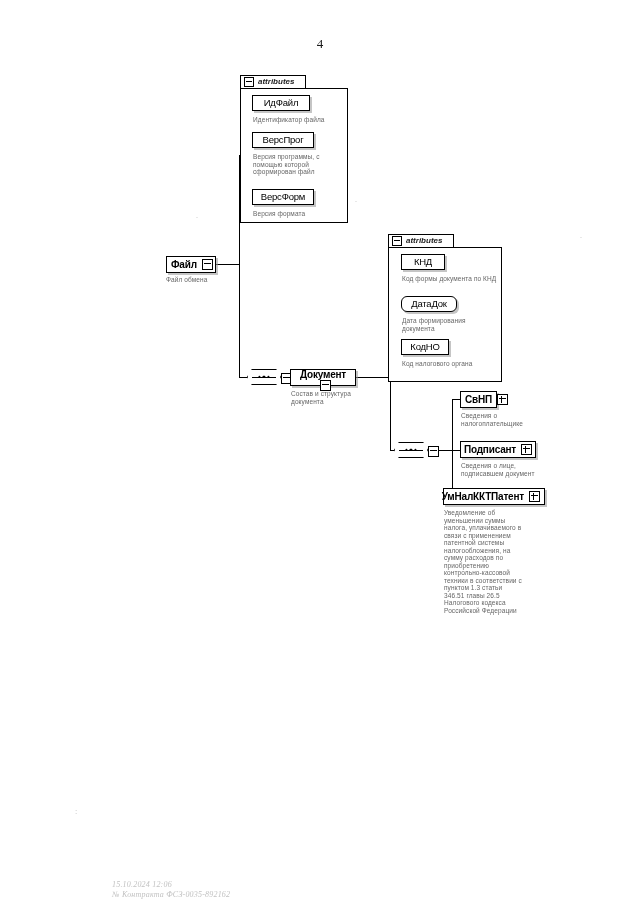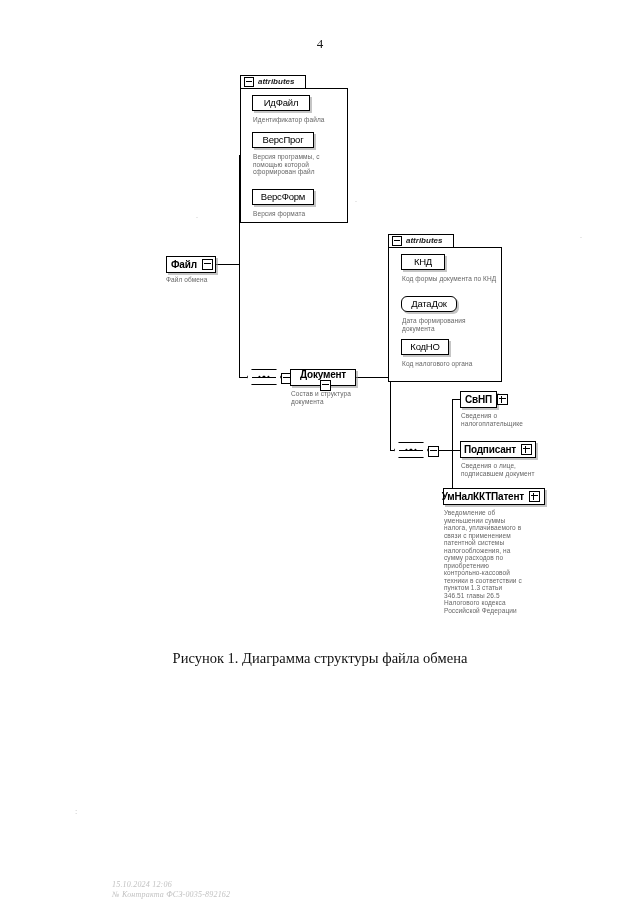--- a/index.html
+++ b/index.html
@@ -302,21 +302,20 @@
     <div class="cap" style="left:461px; top:462px; width:82px;">Сведения о лице, подписавшем документ</div>
 
     <div class="node" style="left:443px; top:488px; width:102px;justify-content:flex-end;">
       <span class="nm">УмНалККТПатент</span>
       <span class="exp plus"></span>
     </div>
     <div class="cap" style="left:444px; top:509px; width:80px;">Уведомление об уменьшении суммы налога, уплачиваемого в связи с применением патентной системы налогообложения, на сумму расходов по приобретению контрольно-кассовой техники в соответствии с пунктом 1.3 статьи 346.51 главы 26.5 Налогового кодекса Российской Федерации</div>
 
   </div>
 
-  <div class="figcap">Рисунок 1. Диаграмма структуры файла обмена</div>
 
   <div class="speck" style="left:75px; top:808px;">:</div>
   <div class="speck" style="left:580px; top:232px;">.</div>
   <div class="speck" style="left:355px; top:196px;">.</div>
   <div class="speck" style="left:196px; top:212px;">.</div>
 
   <div class="footer">
     <div>15.10.2024 12:06</div>
     <div>№ Контракта ФСЗ-0035-892162</div>
   </div>

